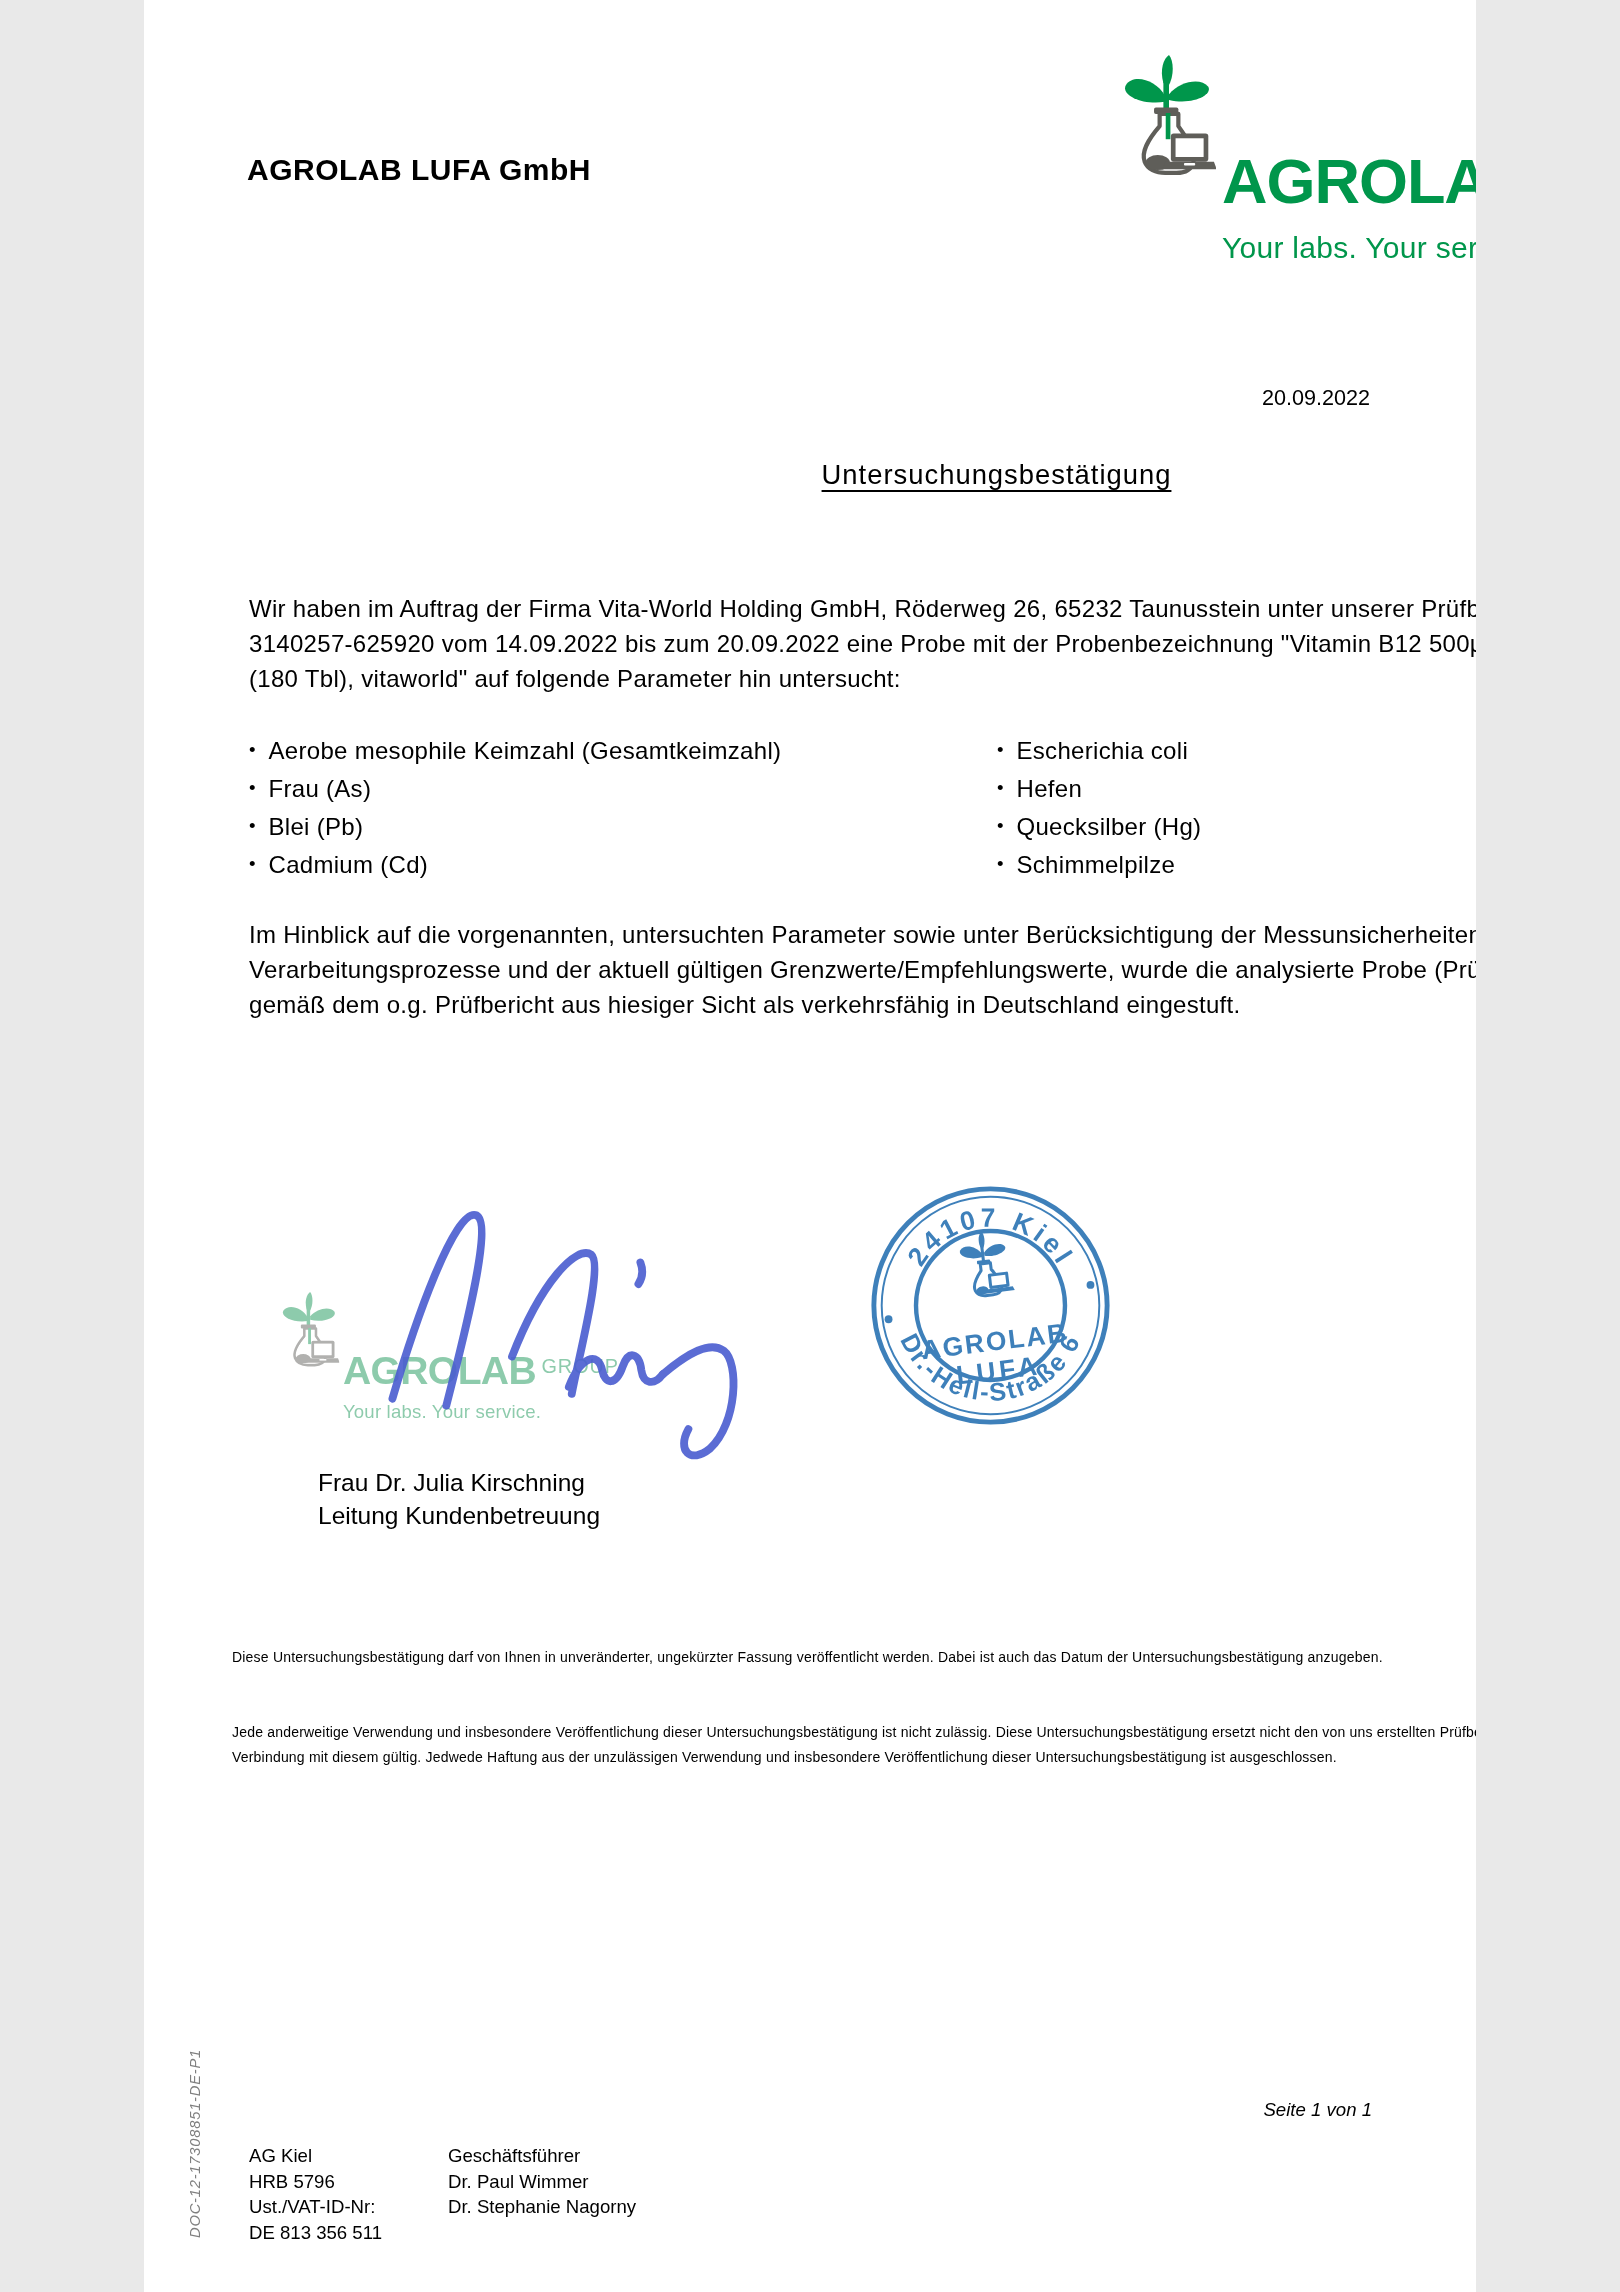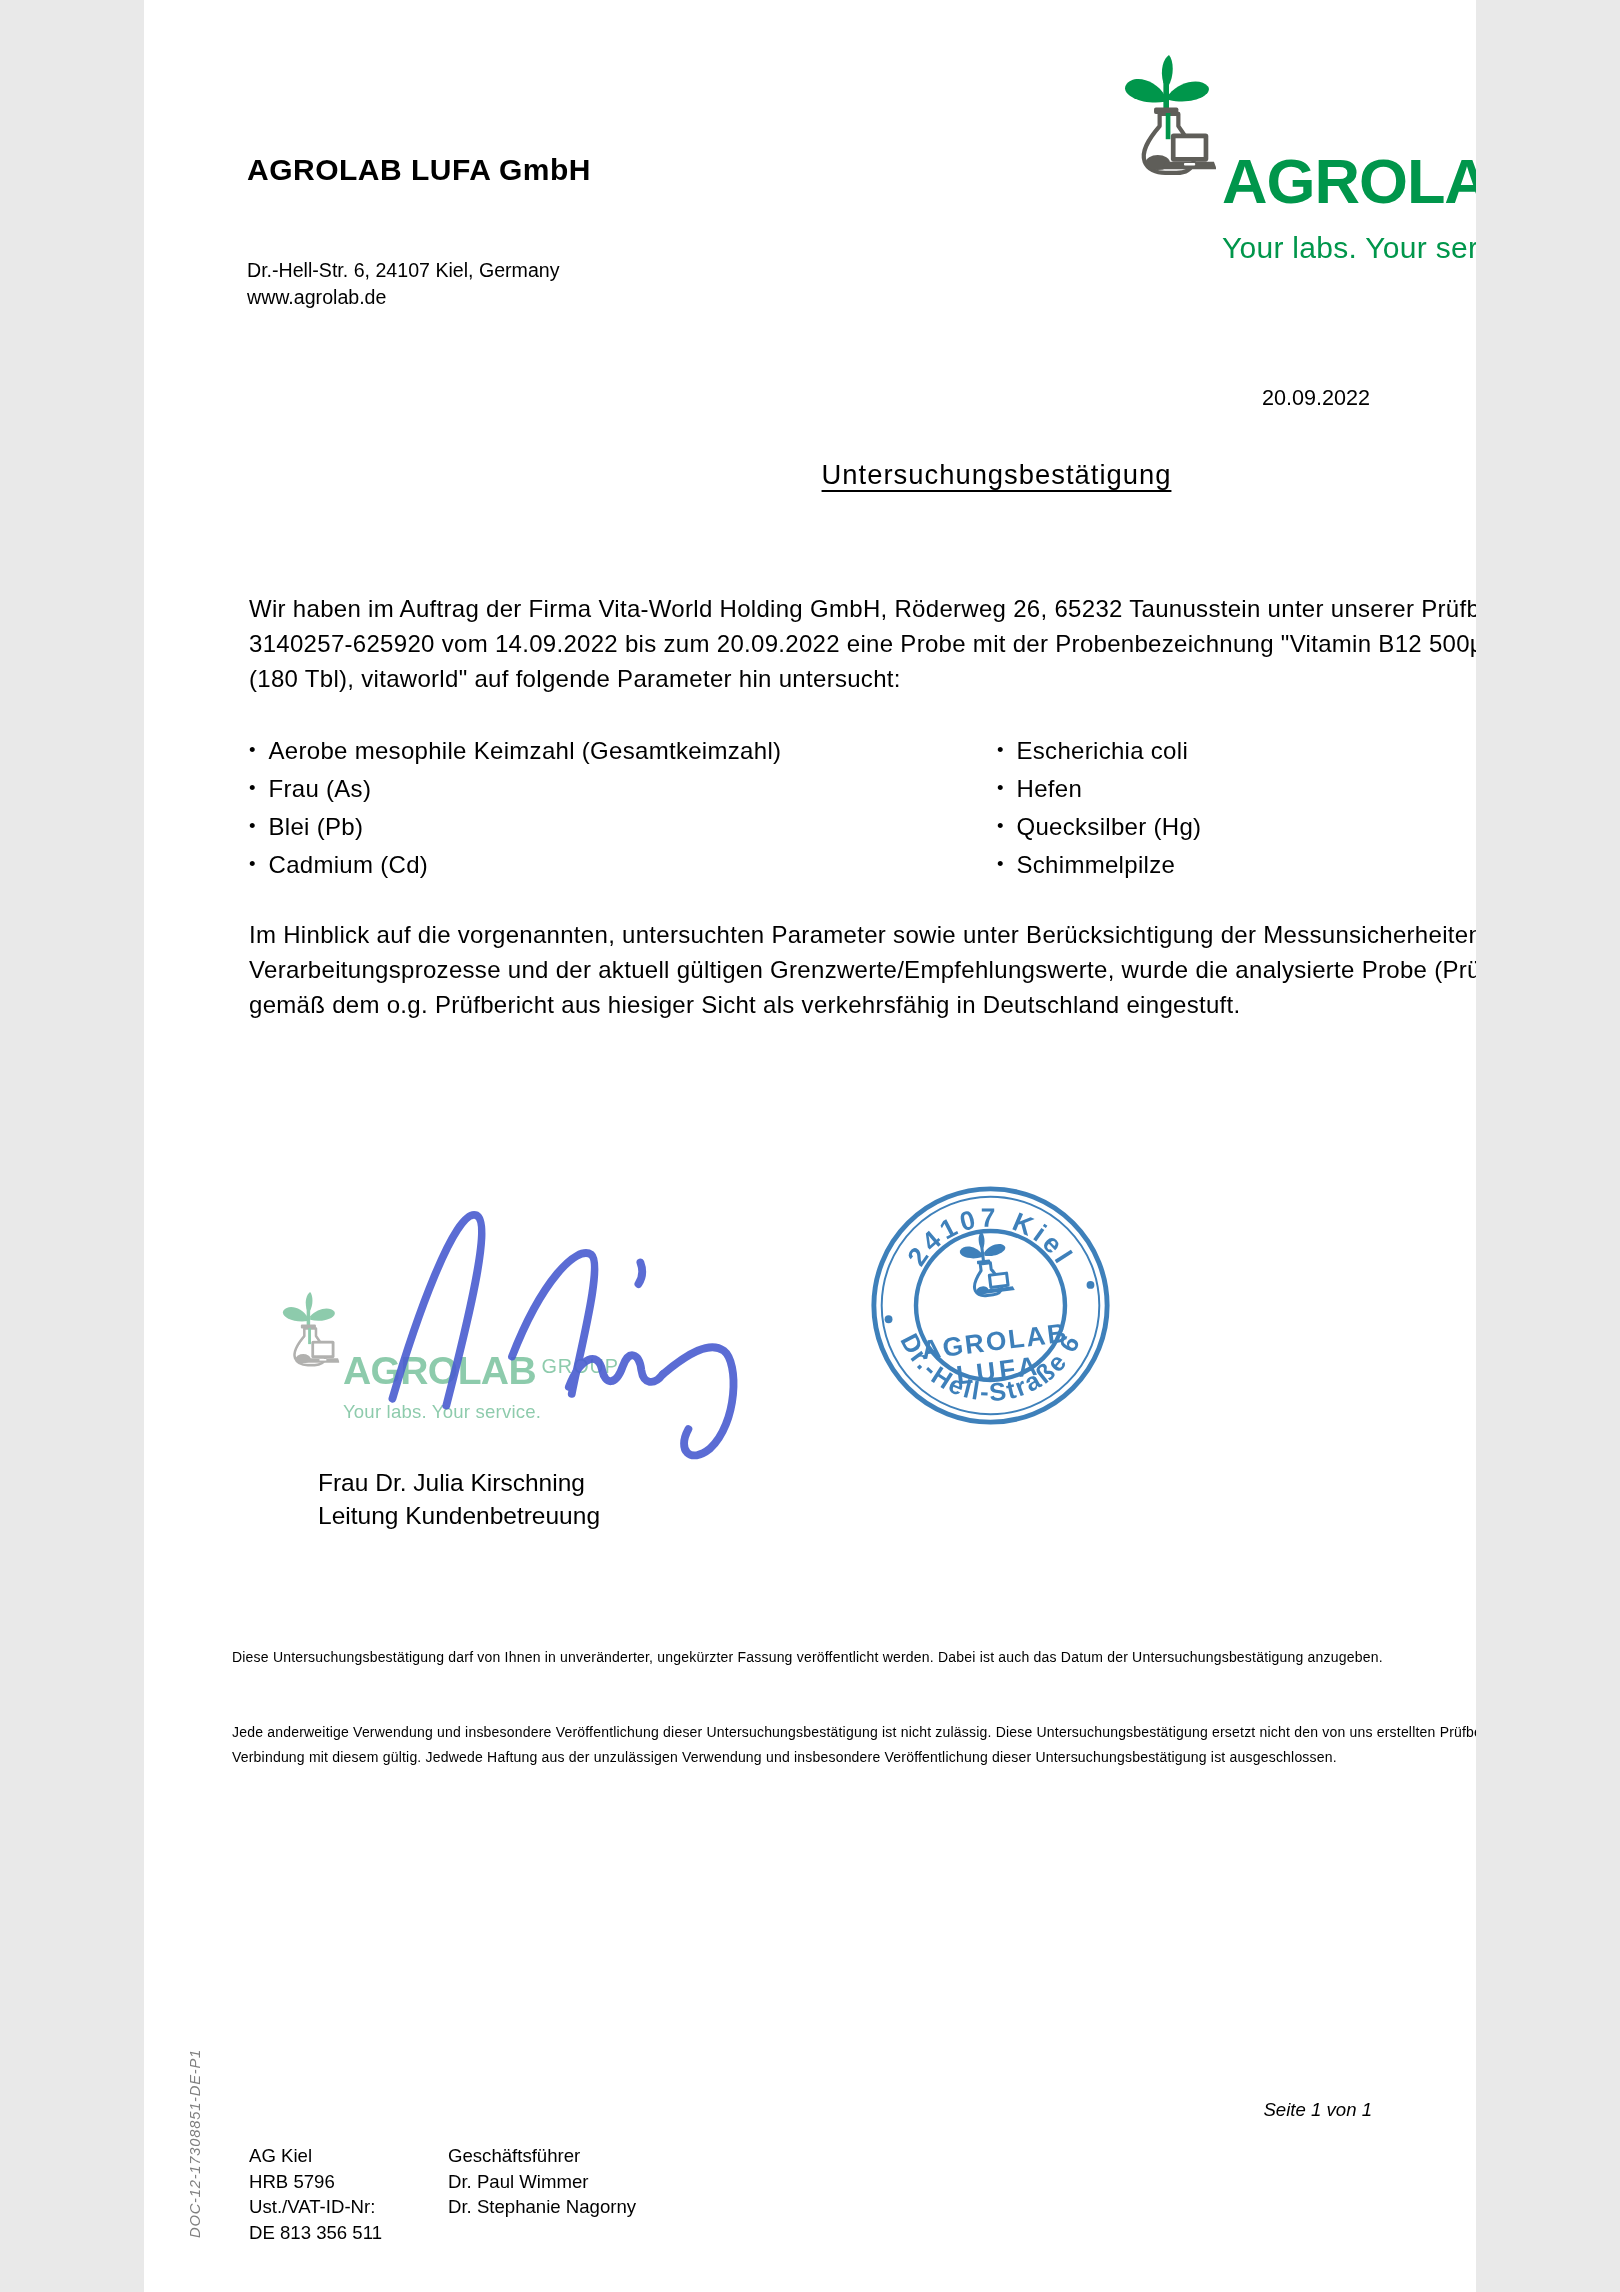--- a/index.html
+++ b/index.html
@@ -61,24 +61,20 @@
 
   .doc-id{left:43px;top:2238px;transform:rotate(-90deg);transform-origin:0 0;
     font-size:14.7px;font-style:italic;color:#7f7f7f;letter-spacing:0.8px;white-space:nowrap;}
 </style>
 </head>
 <body>
 
 <div class="page">
 
   <div class="abs company-title">AGROLAB LUFA GmbH</div>
-  <div class="abs company-address">
-    <div>Dr.-Hell-Str. 6, 24107 Kiel, Germany</div>
-    <div>www.agrolab.de</div>
-  </div>
 
   <div class="abs logo logo-header">
     <svg class="logo-icon" width="94" height="131" viewBox="0 0 100 140" aria-hidden="true">
       <path d="M44 30 C 40 16, 44 4, 50 0 C 55 6, 56 22, 49 34 Z" fill="#00964B"></path>
       <path d="M46 44 C 36 26, 12 20, 4 32 C -2 42, 20 54, 46 50 Z" fill="#00964B"></path>
       <path d="M50 42 C 62 28, 84 24, 92 34 C 97 43, 74 54, 50 48 Z" fill="#00964B"></path>
       <rect x="44" y="22" width="6" height="40" fill="#00964B"></rect>
       <rect x="34" y="56" width="26" height="7" rx="2" fill="#5F5E59"></rect>
       <path d="M40 63 L40 76 C 28 90, 20 103, 24 114 C 27 122, 36 126, 46 126 L58 126 C 68 126, 74 122, 76 115 C 79 104, 70 90, 60 76 L60 63 Z" fill="#ffffff" stroke="#5F5E59" stroke-width="4.5" stroke-linejoin="round"></path>
       <ellipse cx="38" cy="115" rx="13" ry="8" fill="#5F5E59"></ellipse>

